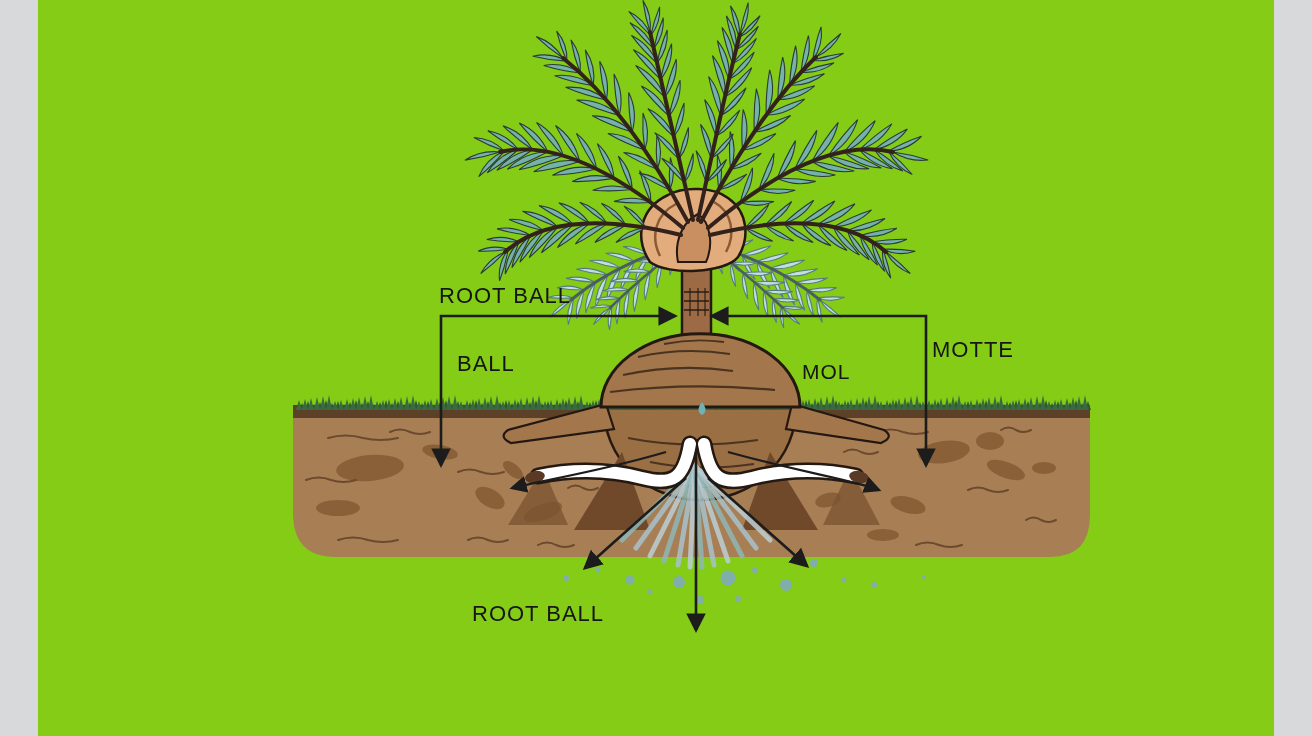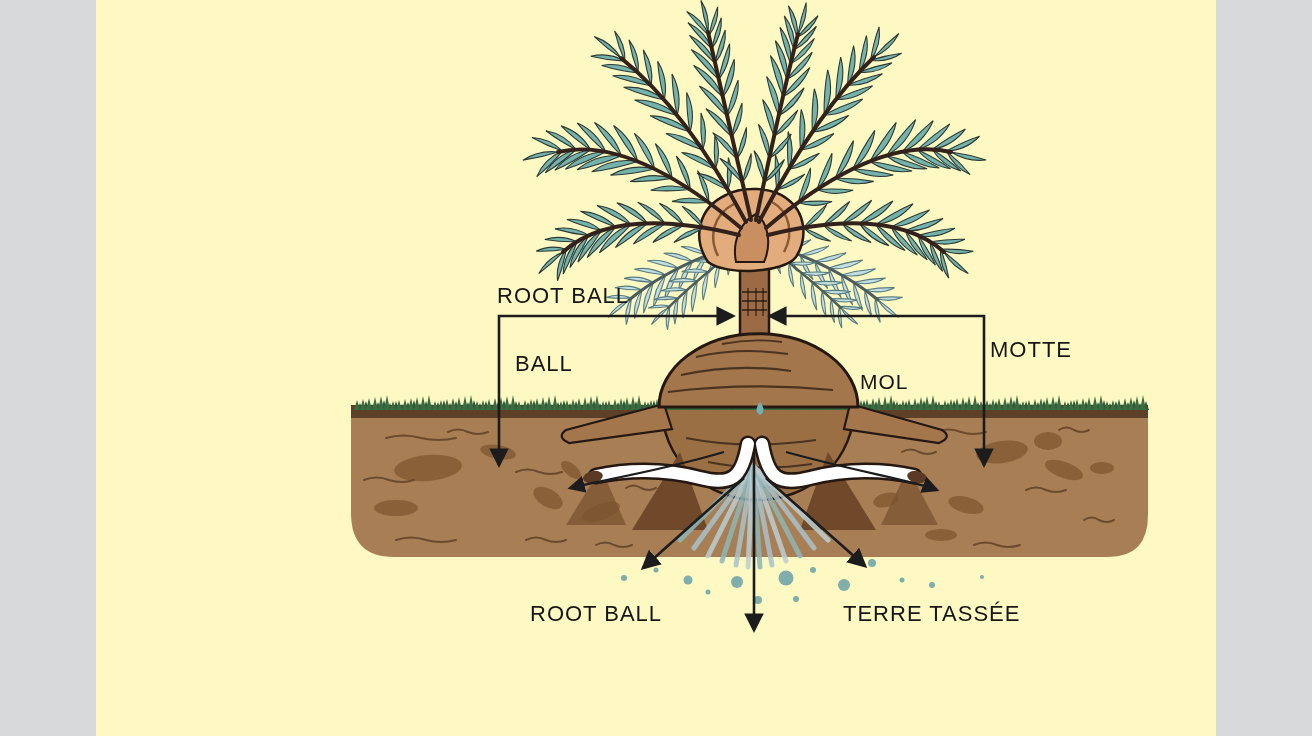--- a/index.html
+++ b/index.html
@@ -1,17 +1,17 @@
 <!DOCTYPE html>
 <html><head>
 <meta charset="utf-8">
 <style>
   html,body{margin:0;padding:0;}
   body{background:#d8d9db;font-family:"Liberation Sans", sans-serif;}
-  .stage{position:relative;width:1120px;height:736px;background:#fef9c3;overflow:hidden;margin:0 auto;}
+  .stage{position:relative;width:1236px;height:736px;background:#84cc16;overflow:hidden;margin:0 auto;}
   .stage svg{position:absolute;left:0;top:0;}
   .lbl{position:absolute;color:#161616;font-family:"Liberation Sans",sans-serif;
        font-size:22px;letter-spacing:1px;white-space:nowrap;}
   .lbl.small{font-size:21px;}
   .title{position:absolute;left:50%;transform:translateX(-50%);top:659px;
          font-size:32px;font-weight:bold;letter-spacing:1.5px;color:#161616;
          font-family:"Liberation Sans",sans-serif;white-space:nowrap;}
 </style>
 </head>
 <body>
@@ -399,17 +399,16 @@
     <path d="M648,478 L547,568" marker-end="url(#arr)"></path>
     <path d="M670,478 L769,566" marker-end="url(#arr)"></path>
     <path d="M628,452 C560,472 505,480 474,488" marker-end="url(#arr)" stroke-width="2.3"></path>
     <path d="M690,452 C762,472 815,480 841,490" marker-end="url(#arr)" stroke-width="2.3"></path>
   </g>
 </svg>
 
 <div class="lbl" style="left:401px;top:283px;">ROOT BALL</div>
 <div class="lbl" style="left:419px;top:351px;">BALL</div>
 <div class="lbl" style="left:894px;top:337px;">MOTTE</div>
-<div class="lbl small" style="left:764px;top:370px;">MOL</div>
+<div class="lbl small" style="left:764px;top:360px;">MOL</div>
 <div class="lbl" style="left:434px;top:601px;">ROOT BALL</div>
-<div class="lbl" style="left:747px;top:601px;">TERRE TASSÉE</div>
 
 </div>
 
 </body></html>

